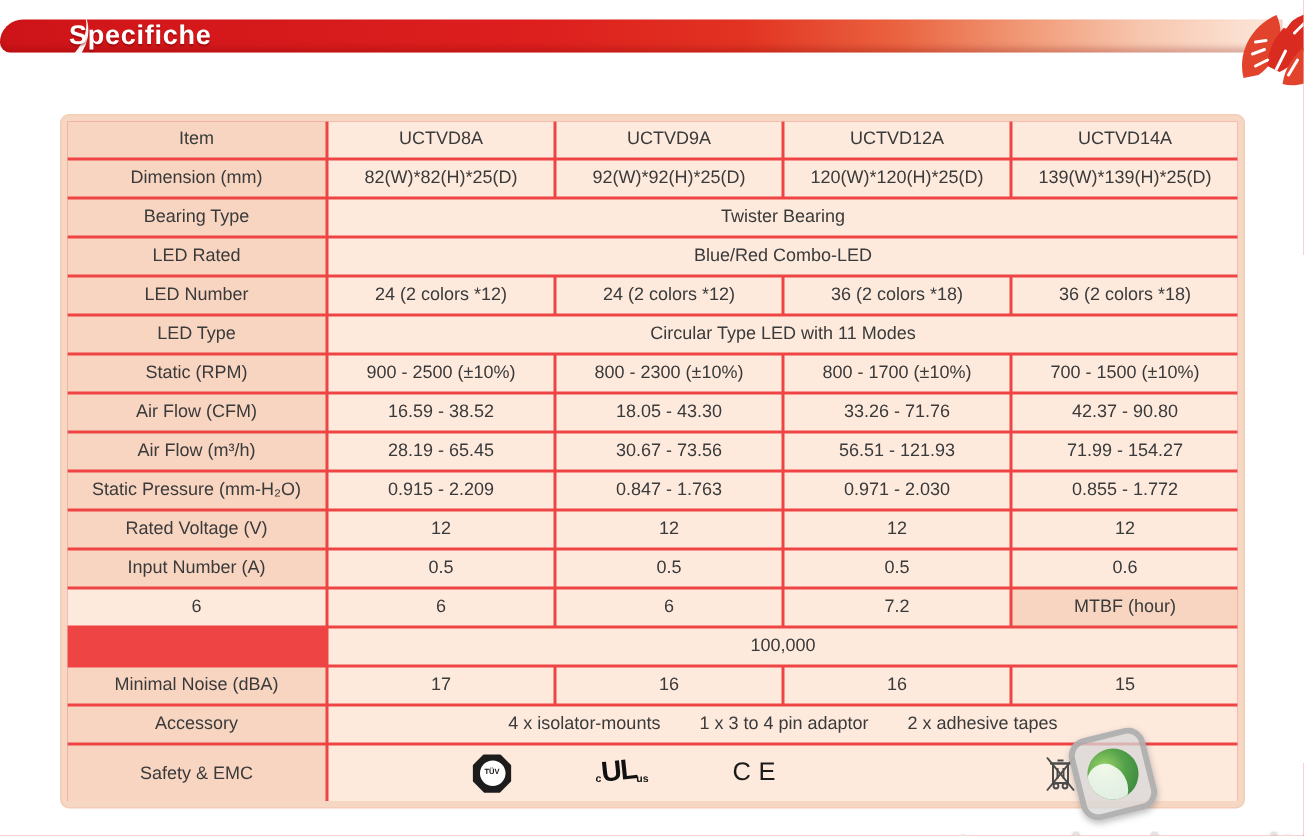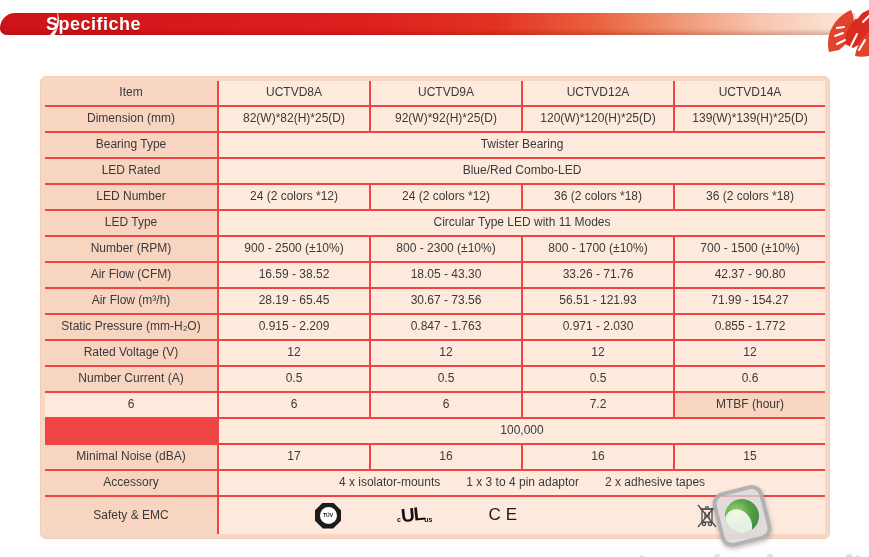--- a/index.html
+++ b/index.html
@@ -111,21 +111,21 @@
 
     <div class="lc">LED Number</div>
     <div class="vc">24 (2 colors *12)</div>
     <div class="vc">24 (2 colors *12)</div>
     <div class="vc">36 (2 colors *18)</div>
     <div class="vc">36 (2 colors *18)</div>
 
     <div class="lc">LED Type</div>
     <div class="vc merged">Circular Type LED with 11 Modes</div>
 
-    <div class="lc">Number (RPM)</div>
+    <div class="lc">Static (RPM)</div>
     <div class="vc">900 - 2500 (±10%)</div>
     <div class="vc">800 - 2300 (±10%)</div>
     <div class="vc">800 - 1700 (±10%)</div>
     <div class="vc">700 - 1500 (±10%)</div>
 
     <div class="lc">Air Flow (CFM)</div>
     <div class="vc">16.59 - 38.52</div>
     <div class="vc">18.05 - 43.30</div>
     <div class="vc">33.26 - 71.76</div>
     <div class="vc">42.37 - 90.80</div>
@@ -141,21 +141,21 @@
     <div class="vc">0.847 - 1.763</div>
     <div class="vc">0.971 - 2.030</div>
     <div class="vc">0.855 - 1.772</div>
 
     <div class="lc">Rated Voltage (V)</div>
     <div class="vc">12</div>
     <div class="vc">12</div>
     <div class="vc">12</div>
     <div class="vc">12</div>
 
-    <div class="lc">Number Current (A)</div>
+    <div class="lc">Input Number (A)</div>
     <div class="vc">0.5</div>
     <div class="vc">0.5</div>
     <div class="vc">0.5</div>
     <div class="vc">0.6</div>
 
     <div class="vc">6</div>
     <div class="vc">6</div>
     <div class="vc">6</div>
     <div class="vc">7.2</div>
 

